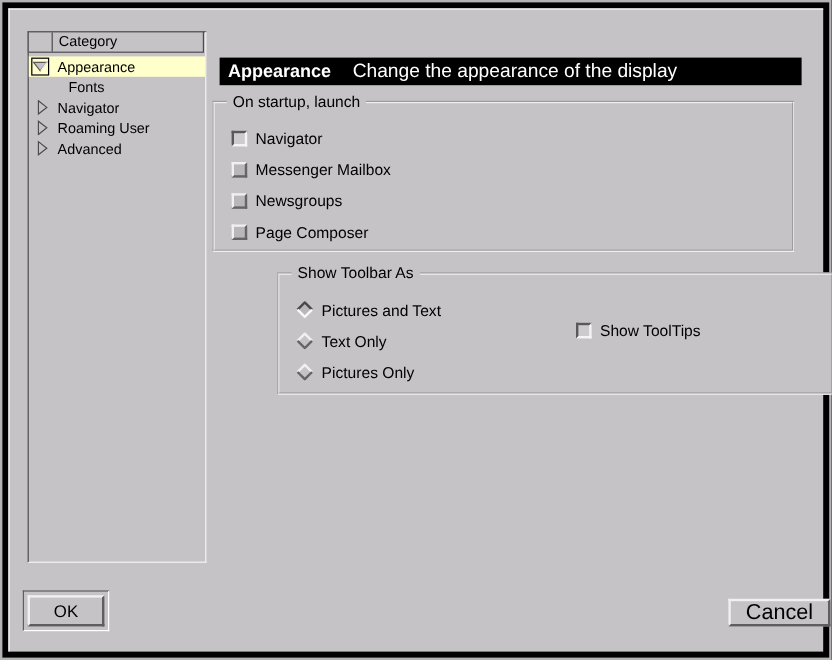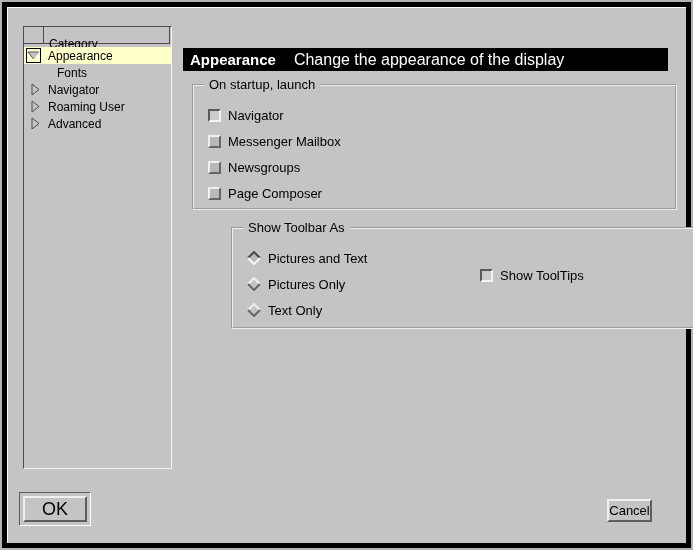--- a/index.html
+++ b/index.html
@@ -16,42 +16,42 @@
   .stage{position:absolute;inset:0;}
 
   
   .tree-box{position:absolute;left:23px;top:26px;width:147px;height:441px;
             background:#c6c3c6;border:1px solid;
             border-color:#4d4b4d #f5f3f5 #f5f3f5 #4d4b4d;}
   .tree-header{position:absolute;left:-1px;top:-1px;width:145px;height:16px;
                border:1px solid #4d4b4d;background:#c6c3c6;
                font-size:12px;color:#000;}
   .tree-header .divider{position:absolute;left:19px;top:0;bottom:0;width:1px;background:#4d4b4d;}
-  .tree-header .hlabel{position:absolute;left:25px;top:10px;}
+  .tree-header .hlabel{position:absolute;left:25px;top:0;}
   .tree-rows{position:absolute;left:0;top:20px;right:0;}
   .tree-row{position:relative;height:17px;font-size:12px;color:#000;
             display:flex;align-items:center;}
   .tree-row.selected{background:#ffffcc;}
   .tree-row .lbl{position:absolute;left:24px;top:2px;white-space:nowrap;}
   .tree-row .lbl.child{left:33px;}
   .exp-open{position:absolute;left:2px;top:1px;width:15px;height:15px;
             border:1px solid #000;background:#ffffcc;box-sizing:border-box;}
   .exp-open svg{position:absolute;left:0;top:1px;}
   .exp-closed{position:absolute;left:7px;top:2px;}
 
   
   .title-bar{position:absolute;left:183px;top:48px;width:485px;height:23px;
              background:#000;color:#fff;display:flex;align-items:center;
              padding-left:7px;box-sizing:border-box;}
   .title-bar .t1{font-size:15px;font-weight:bold;}
   .title-bar .t2{font-size:16px;margin-left:18px;}
 
   .groupbox{position:absolute;background:#c6c3c6;
             border:2px groove #f0eef0;box-sizing:border-box;}
-  .gb1{left:192px;top:84px;width:485px;height:126px;}
+  .gb1{left:177px;top:84px;width:485px;height:126px;}
   .gb2{left:183px;top:227px;width:485px;height:102px;margin-left:48px;}
   .legend{position:absolute;top:-9px;left:10px;background:#c6c3c6;
           padding:0 5px;font-size:13px;color:#000;white-space:nowrap;}
   .rows{position:absolute;left:14px;top:22px;}
   .ctl-row{display:flex;align-items:center;height:14px;margin-bottom:12px;cursor:default;}
   .ctl-row .lbl{margin-left:7px;font-size:13px;color:#000;white-space:nowrap;}
 
   
   .checkbox{width:9px;height:9px;border:2px solid;flex:none;
             border-color:#f1eff1 #666466 #666466 #f1eff1;background:#bab7ba;}
@@ -68,22 +68,22 @@
 
   .tooltips-row{position:absolute;left:247px;top:39px;}
 
   
   .btn{background:#c6c3c6;border:2px solid;
        border-color:#f1eff1 #5f5d5f #5f5d5f #f1eff1;
        color:#000;display:flex;align-items:center;justify-content:center;
        box-sizing:border-box;cursor:default;}
   .ok-frame{position:absolute;left:19px;top:492px;width:72px;height:34px;
             border:1px solid;border-color:#5f5d5f #fff #fff #5f5d5f;box-sizing:border-box;}
-  .ok-btn{position:absolute;inset:3px;font-size:18px;}
-  .cancel-btn{position:absolute;left:607px;top:499px;width:45px;height:23px;font-size:13px;}
+  .ok-btn{position:absolute;inset:3px;font-size:14px;}
+  .cancel-btn{position:absolute;left:607px;top:499px;width:85px;height:23px;font-size:18px;}
 </style>
 </head>
 <body>
 
 <div class="frame-outer">
   <div class="frame-black">
     <div class="client"></div>
   </div>
 </div>
 
@@ -180,29 +180,29 @@
           <path class="botedge" d="M13,7 L7,13 L1,7"></path>
         </svg>
         <span class="lbl">Pictures and Text</span>
       </div>
       <div class="ctl-row">
         <svg class="radio" viewBox="0 0 14 14">
           <polygon points="7,1 13,7 7,13 1,7"></polygon>
           <path class="topedge" d="M1,7 L7,1 L13,7"></path>
           <path class="botedge" d="M13,7 L7,13 L1,7"></path>
         </svg>
-        <span class="lbl">Pictures Only</span>
+        <span class="lbl">Text Only</span>
       </div>
       <div class="ctl-row">
         <svg class="radio" viewBox="0 0 14 14">
           <polygon points="7,1 13,7 7,13 1,7"></polygon>
           <path class="topedge" d="M1,7 L7,1 L13,7"></path>
           <path class="botedge" d="M13,7 L7,13 L1,7"></path>
         </svg>
-        <span class="lbl">Text Only</span>
+        <span class="lbl">Pictures Only</span>
       </div>
     </div>
     <div class="ctl-row tooltips-row">
       <span class="checkbox checked"></span>
       <span class="lbl">Show ToolTips</span>
     </div>
   </div>
 
   <div class="ok-frame">
     <div class="btn ok-btn">OK</div>

